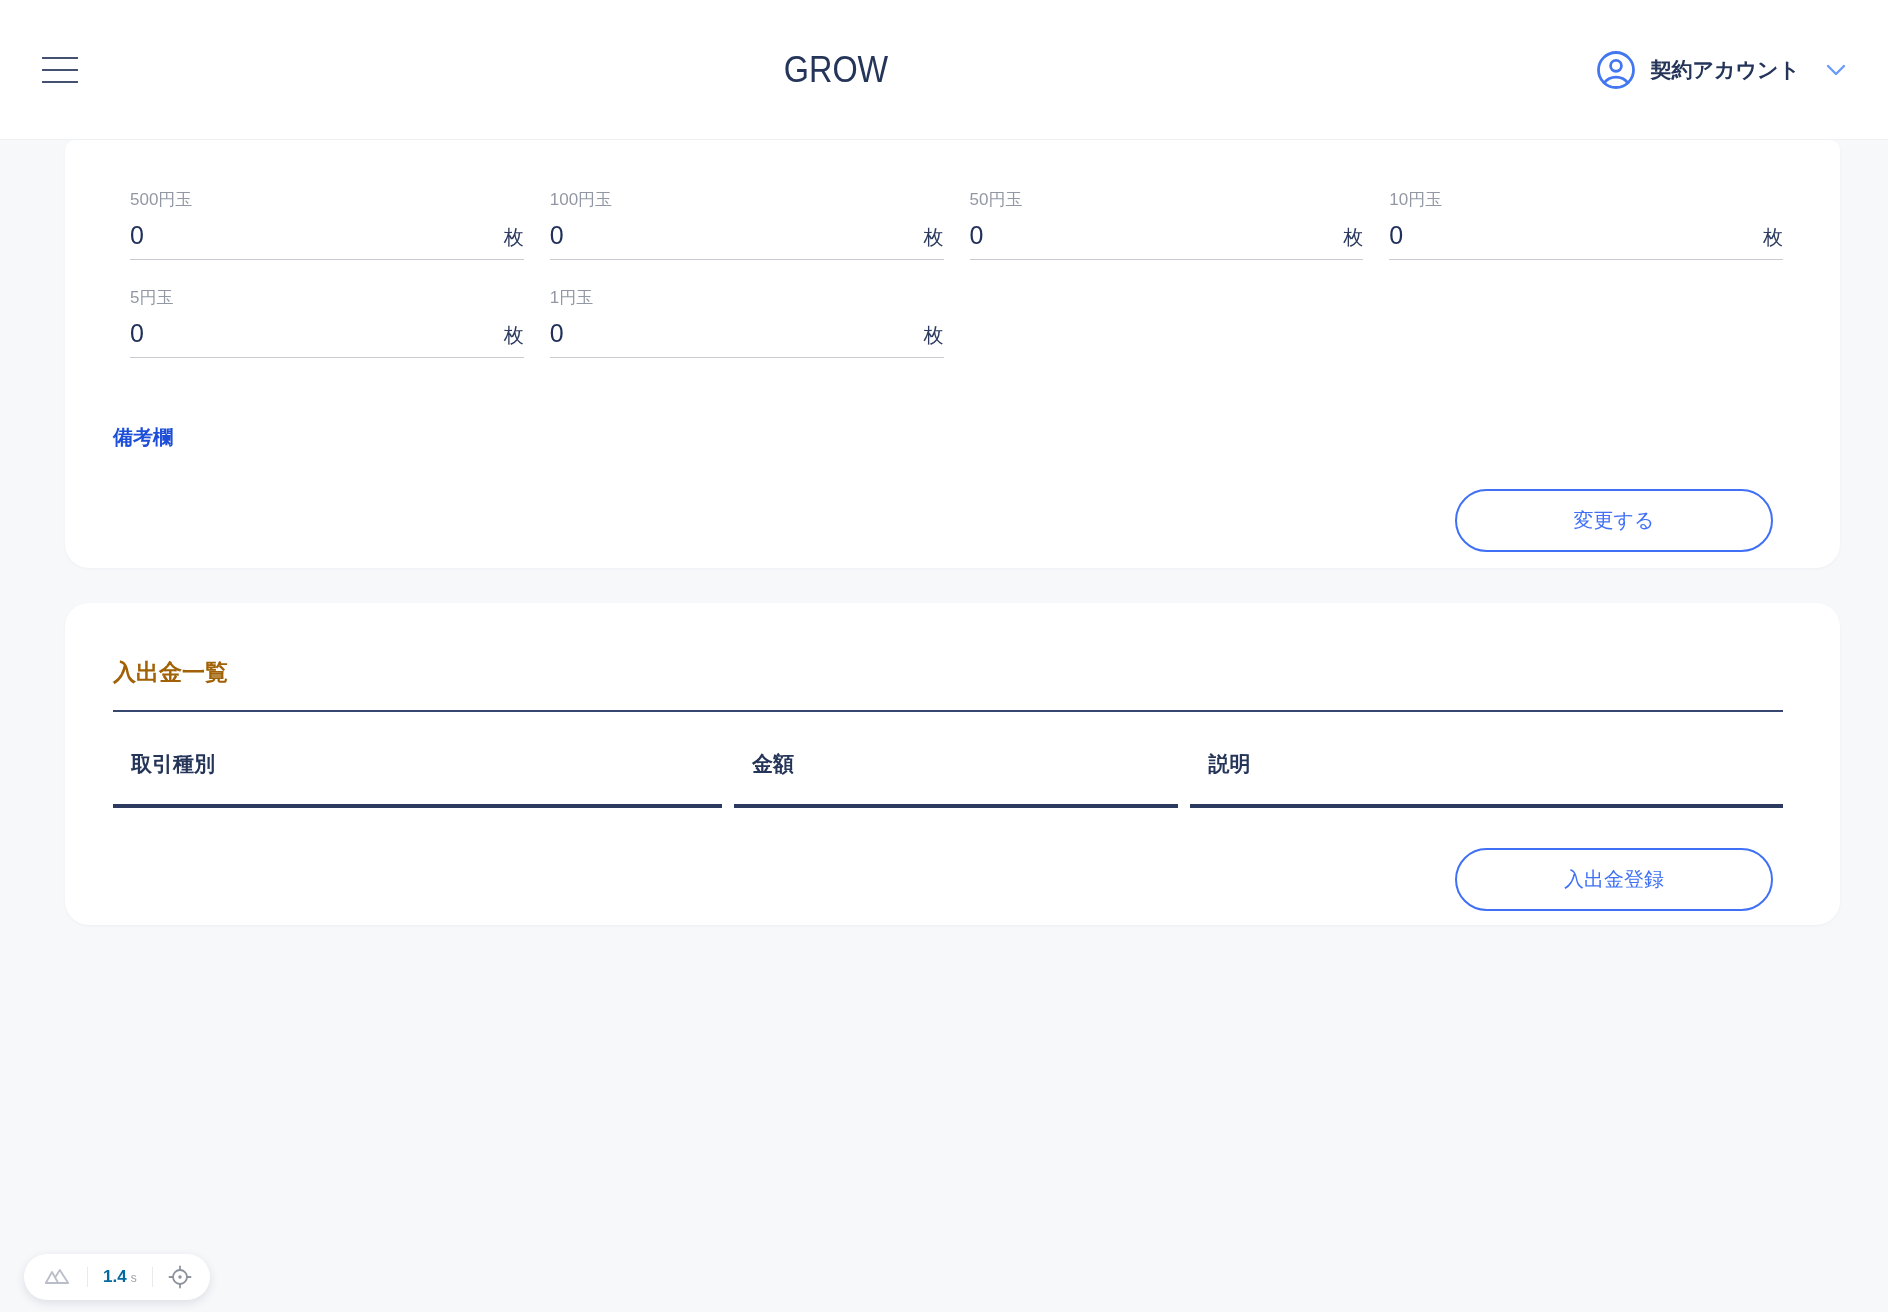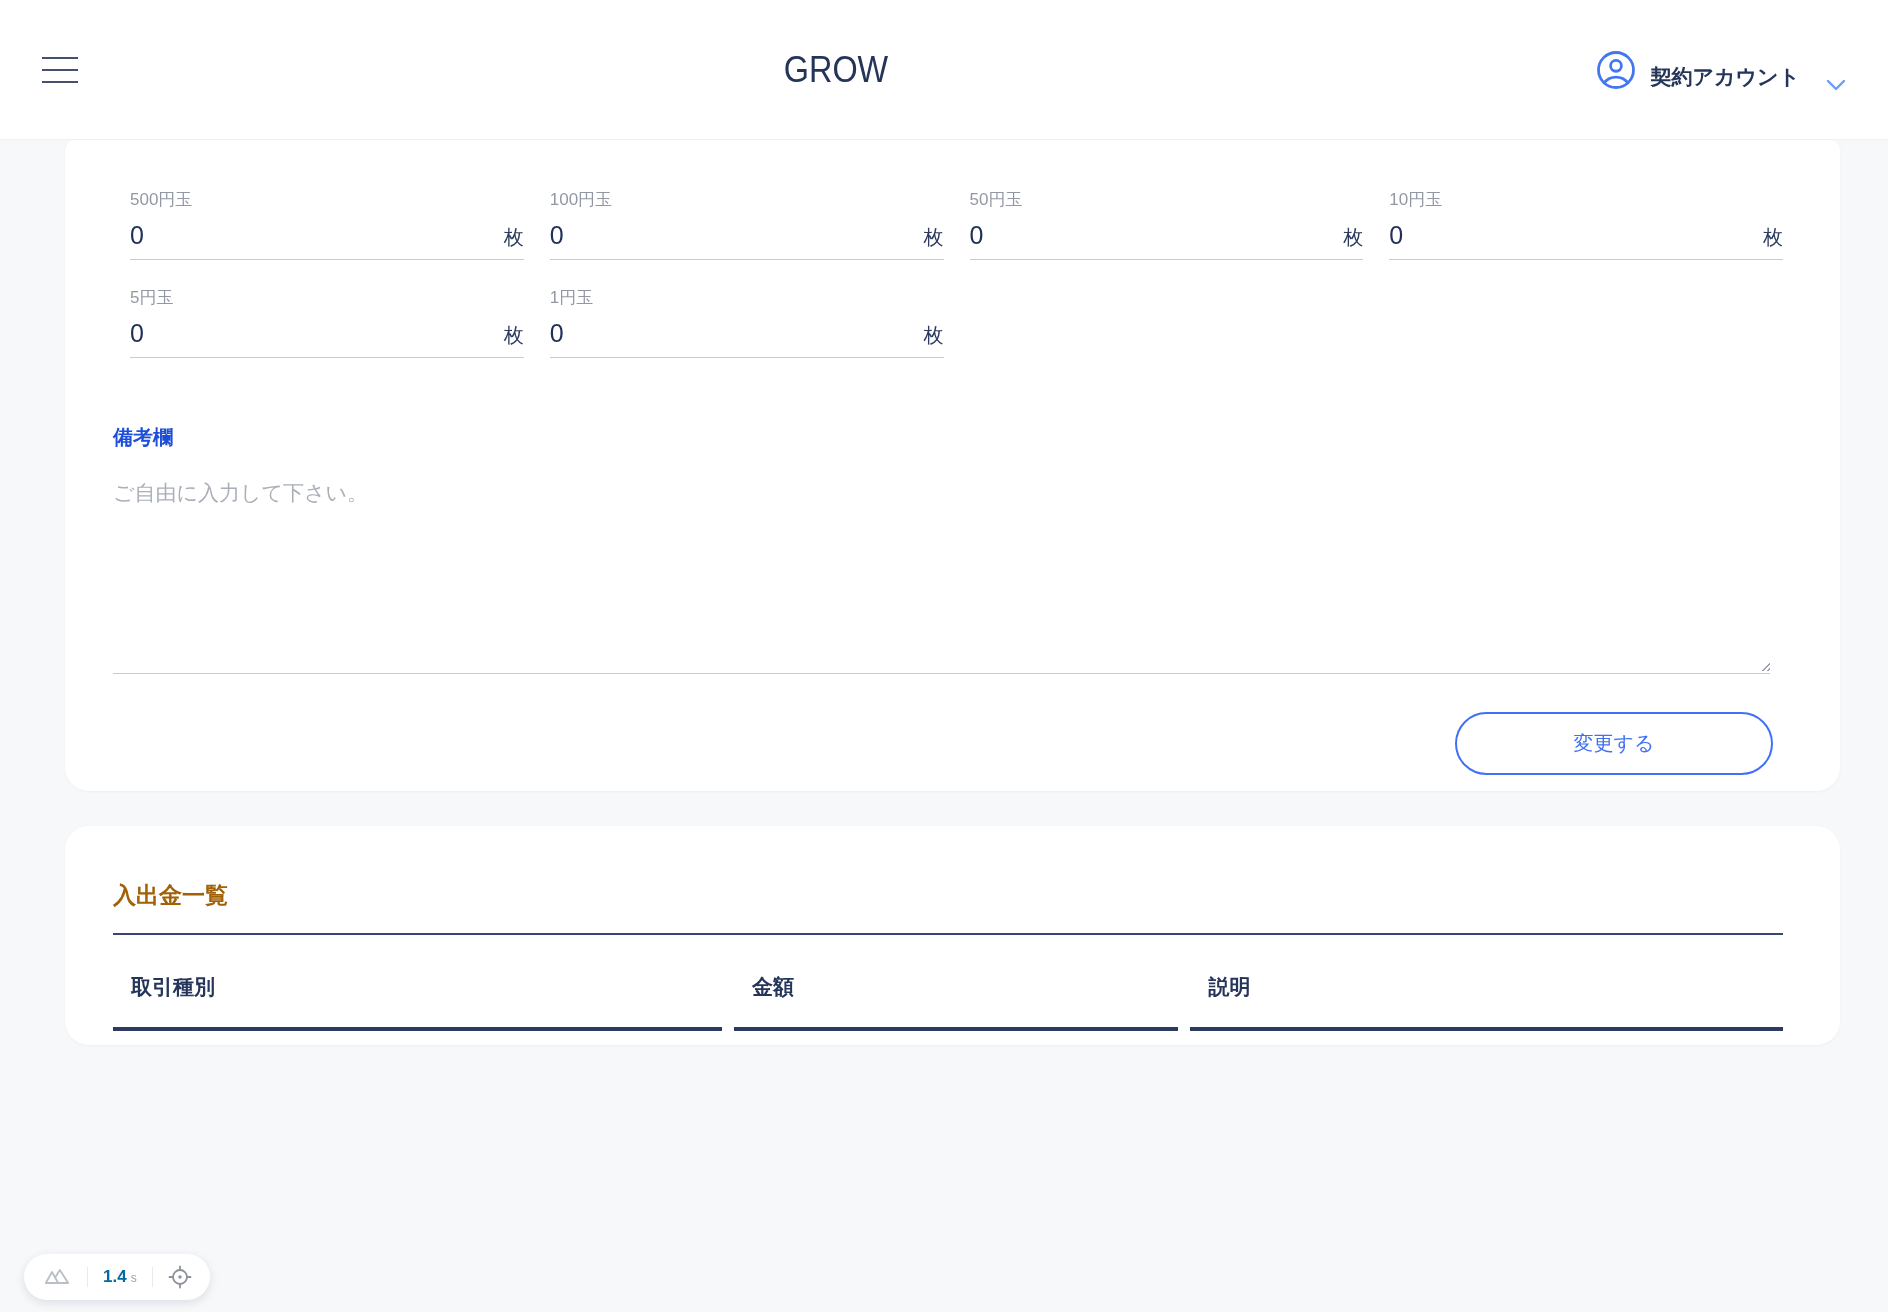--- a/index.html
+++ b/index.html
@@ -32,21 +32,21 @@
   .app-logo {
     display: inline-block;
     font-size: 36px;
     font-weight: 500;
     color: #253559;
     letter-spacing: 0px;
     transform: scaleX(0.9);
     cursor: pointer;
   }
   .account-menu {
-    display: flex; align-items: flex-end; gap: 14px;
+    display: flex; align-items: center; gap: 14px;
     background: none; border: none; cursor: pointer;
     font-family: inherit;
   }
   .account-label { font-size: 21px; font-weight: bold; color: #253559; }
   .account-menu .chevron { margin-left: 12px; }
 
   
   .main { padding: 0 48px 0 65px; }
   .card {
     background: #ffffff;
@@ -238,24 +238,20 @@
         <div class="coin-input-row">
           <input class="coin-input" type="text" value="0" style="">
           <span class="coin-unit">枚</span>
         </div>
       </div>
 
     </div>
 
     <div class="remarks">
       <div class="remarks-label">備考欄</div>
-      <div class="remarks-area-wrap">
-        <textarea class="remarks-textarea" placeholder="ご自由に入力して下さい。" style=""></textarea>
-        <span class="resize-nub"></span>
-      </div>
     </div>
 
     <div class="actions-row">
       <button class="pill-button">変更する</button>
     </div>
   </section>
 
   <section class="card tx-card">
     <h2 class="tx-title">入出金一覧</h2>
     <div class="title-divider"></div>
@@ -269,20 +265,23 @@
       <thead>
         <tr>
           <th>取引種別</th>
           <th>金額</th>
           <th>説明</th>
         </tr>
       </thead>
       <tbody></tbody>
     </table>
 
+    <div class="actions-row tx-actions">
+      <button class="pill-button">入出金登録</button>
+    </div>
   </section>
 
 </main>
 
 <div class="devtools-badge">
   <button class="icon-button">
     <span style="display:flex;">
       <svg width="30" height="20" viewBox="0 0 30 20" fill="none" stroke="#b9bec8" stroke-width="1.8" stroke-linejoin="round" stroke-linecap="round">
         <path d="M10 5 L16.2 16 H3.8 Z"></path>
         <path d="M13.1 10.5 L17.8 3 L26.2 16 H16.5"></path>

